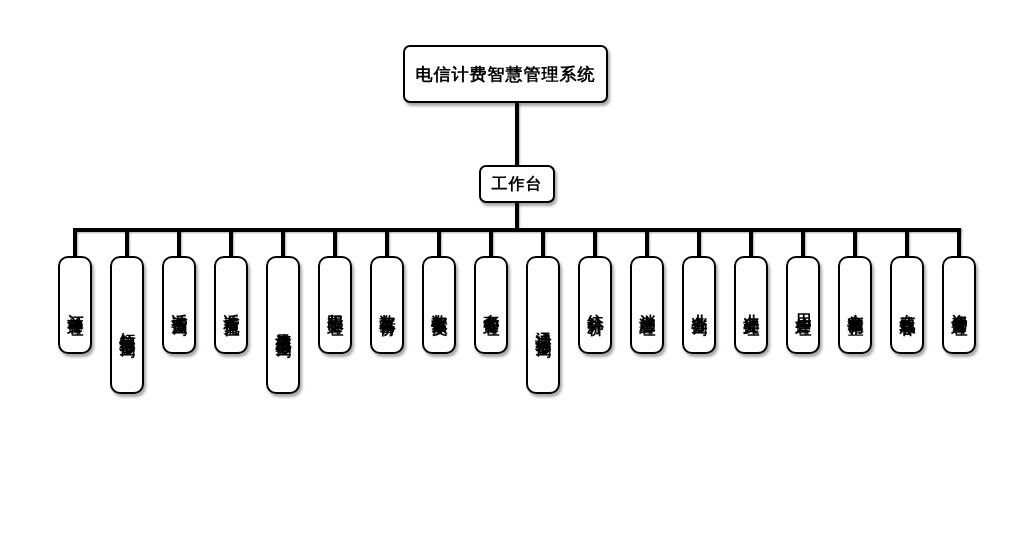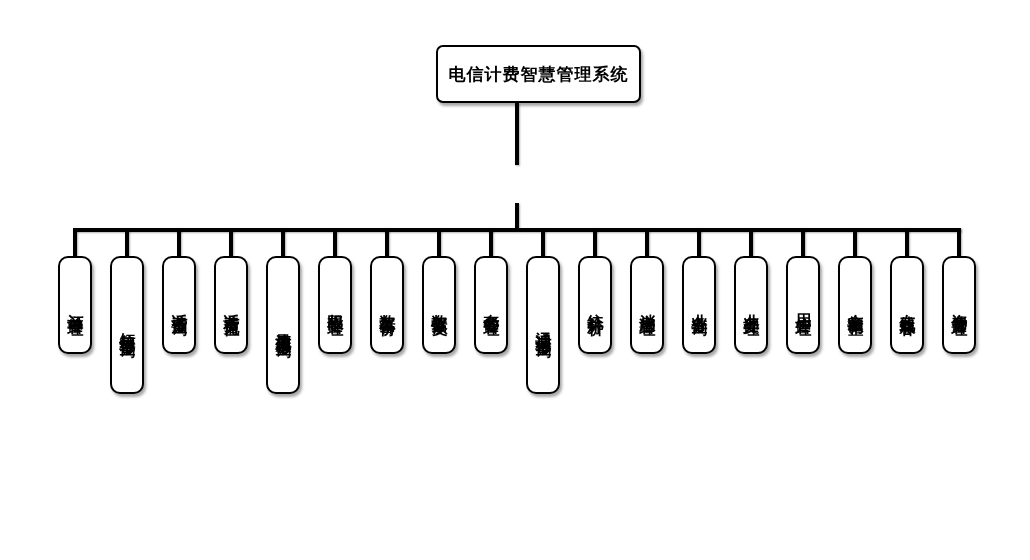--- a/index.html
+++ b/index.html
@@ -22,21 +22,21 @@
     color: #000000;
     font-weight: bold;
     box-sizing: border-box;
     box-shadow: 2px 3px 3px rgba(0,0,0,0.35);
     display: flex;
     align-items: center;
     justify-content: center;
     text-align: center;
   }
   .root-node {
-    left: 436px;
+    left: 403px;
     top: 45px;
     width: 205px;
     height: 58px;
     border-radius: 7px;
     font-size: 17px;
     letter-spacing: 1px;
   }
   .workbench-node {
     left: 479px;
     top: 165px;
@@ -78,20 +78,21 @@
 </style>
 </head>
 <body>
 
 <div class="canvas">
 
   <div class="node root-node">电信计费智慧管理系统</div>
 
   <div class="connector-v" style="left:515px; top:103px; height:62px;"></div>
 
+  <div class="node workbench-node">工作台</div>
 
   <div class="connector-v" style="left:515px; top:203px; height:27px;"></div>
 
   <div class="connector-h" style="left:73px; top:228px; width:888px;"></div>
 
   <div id="children-layer">
       <div class="connector-v" style="left: 73px; top: 228px; height: 28px;"></div>
       <div class="child-node" style="left: 58px; top: 256px; width: 34px; height: 98px;">订单管理</div>
       <div class="connector-v" style="left: 125px; top: 228px; height: 28px;"></div>
       <div class="child-node" style="left: 110px; top: 256px; width: 34px; height: 138px;">短信记录查询</div>

